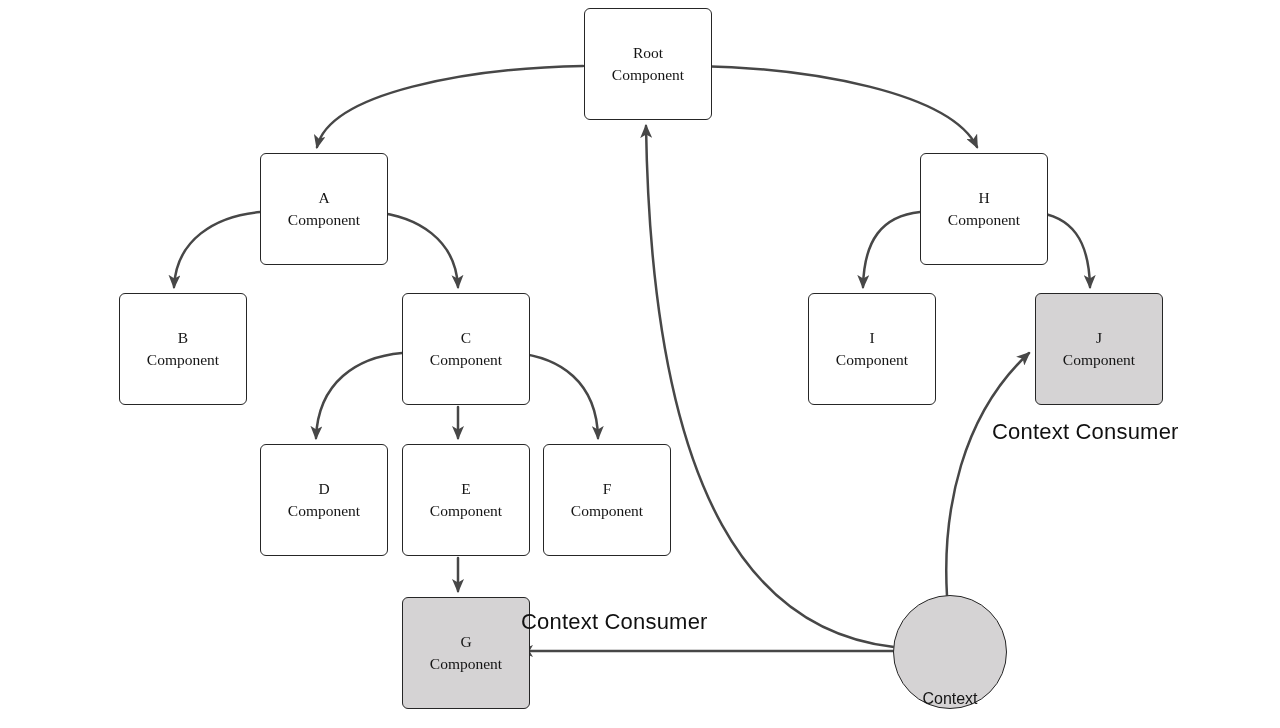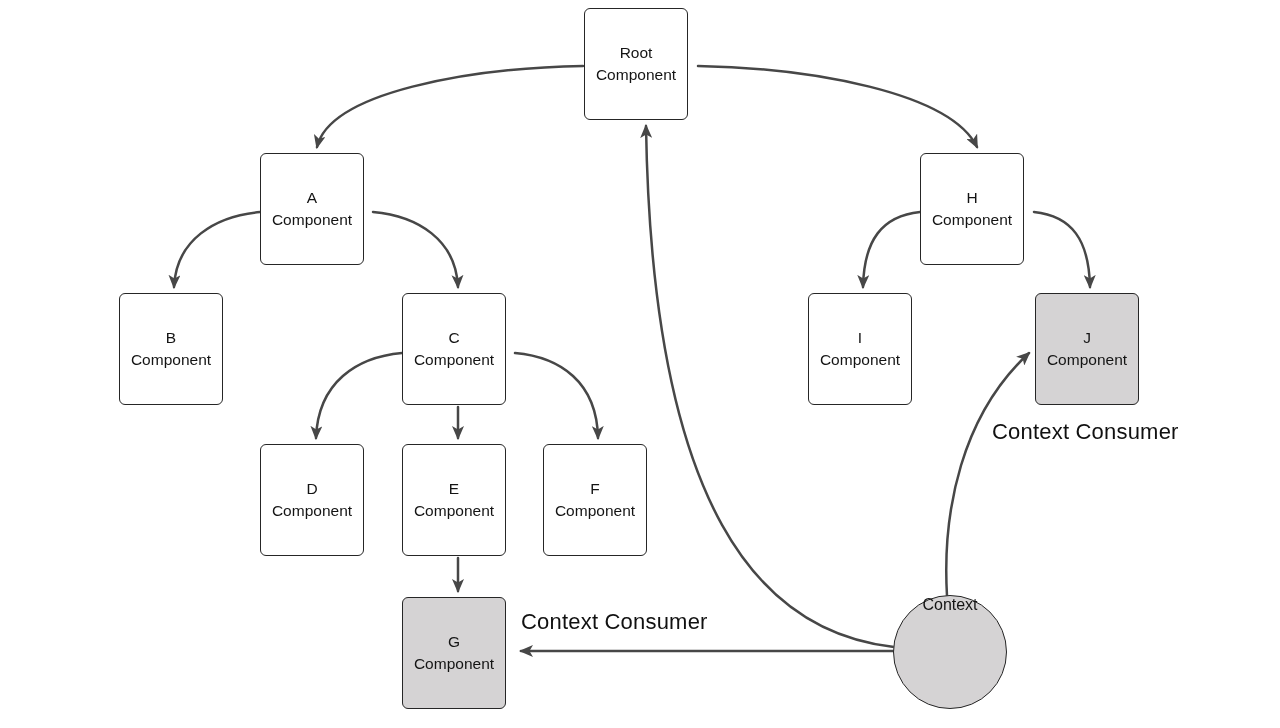--- a/index.html
+++ b/index.html
@@ -15,38 +15,39 @@
     width:1280px;height:728px;
     background:var(--background);
     font-family:"Liberation Sans", sans-serif;
     overflow:hidden;
   }
   .edges{position:absolute;left:0;top:0;z-index:1;}
   .edges path{fill:none;stroke:var(--arrow);stroke-width:2.5;stroke-linecap:round;}
   .edges marker path{fill:var(--arrow);stroke:none;}
   .box{
     position:absolute;z-index:2;
-    width:104px;height:112px;
+    width:128px;height:112px;
     background:#ffffff;
     border:1.7px solid var(--box-border);
     border-radius:6px;
     display:flex;flex-direction:column;
     align-items:center;justify-content:center;
     text-align:center;
     font-size:15.5px;line-height:22px;color:var(--text);
     box-sizing:border-box;
+    font-family:Liberation Serif, serif;
   }
   .box.consumer{background:var(--consumer-fill);}
   .circle{
     position:absolute;z-index:2;
     width:114px;height:114px;
     background:var(--consumer-fill);
     border:1.7px solid var(--box-border);
     border-radius:50%;
-    display:flex;align-items:flex-start;justify-content:center;
+    display:flex;align-items:flex-end;justify-content:center;
     font-size:16px;color:var(--text);
     box-sizing:border-box;
   }
   .flow-label{
     position:absolute;z-index:3;
     font-size:22px;color:#111;
     white-space:nowrap;
     letter-spacing:0.2px;
   }
   

